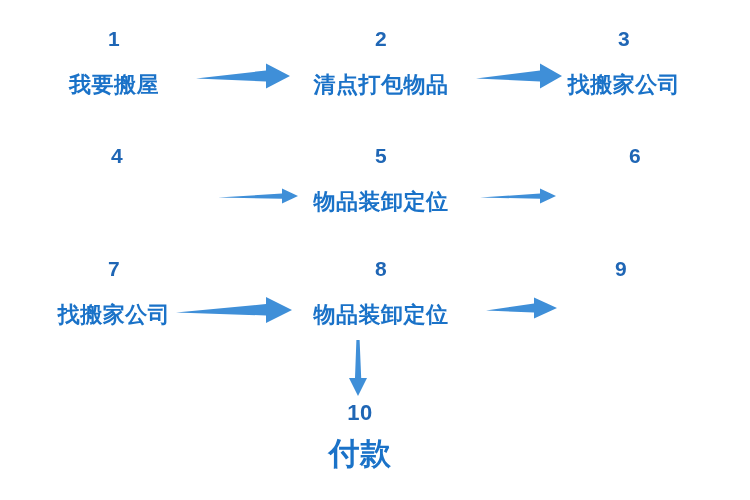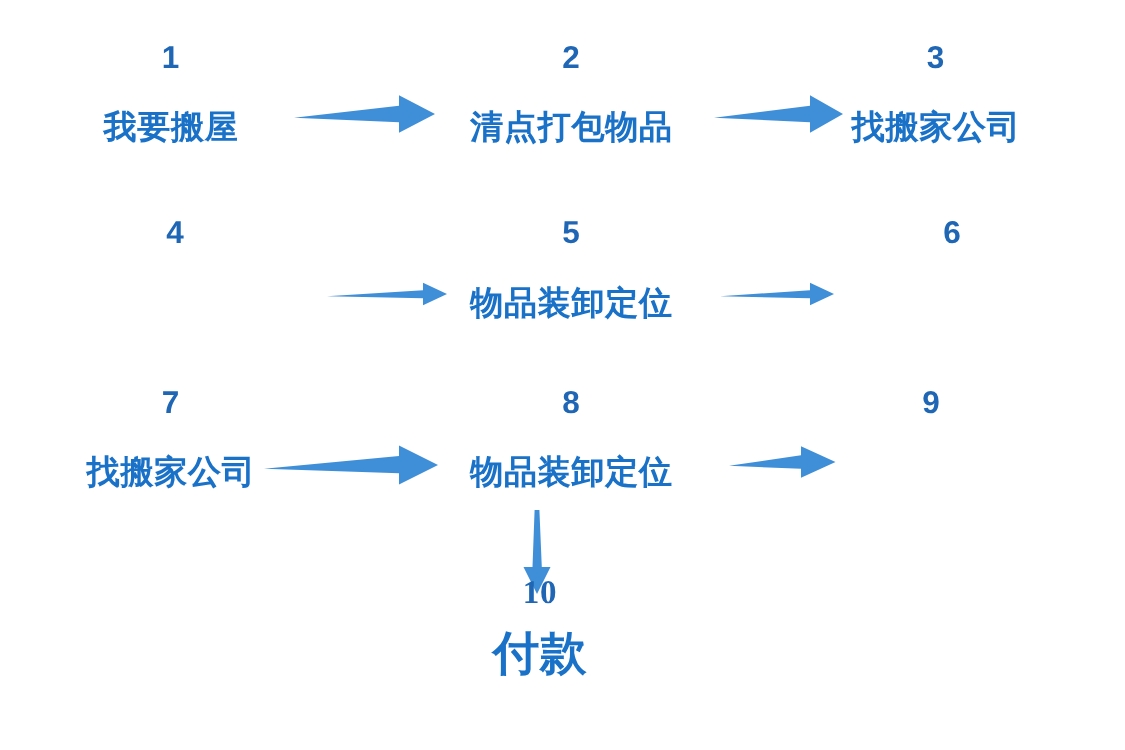--- a/index.html
+++ b/index.html
@@ -139,16 +139,16 @@
 
 <div class="node" style="left:381px; top:258px;">
   <span class="node-number">8</span>
   <span class="node-label">物品装卸定位</span>
 </div>
 
 <div class="node" style="left:621px; top:258px;">
   <span class="node-number">9</span>
 </div>
 
-<div class="node final" style="left:360px; top:384px;font-family:Liberation Serif, serif;">
+<div class="node final" style="left:360px; top:402px;">
   <span class="node-number">10</span>
   <span class="node-label">付款</span>
 </div>
 
 </body></html>

